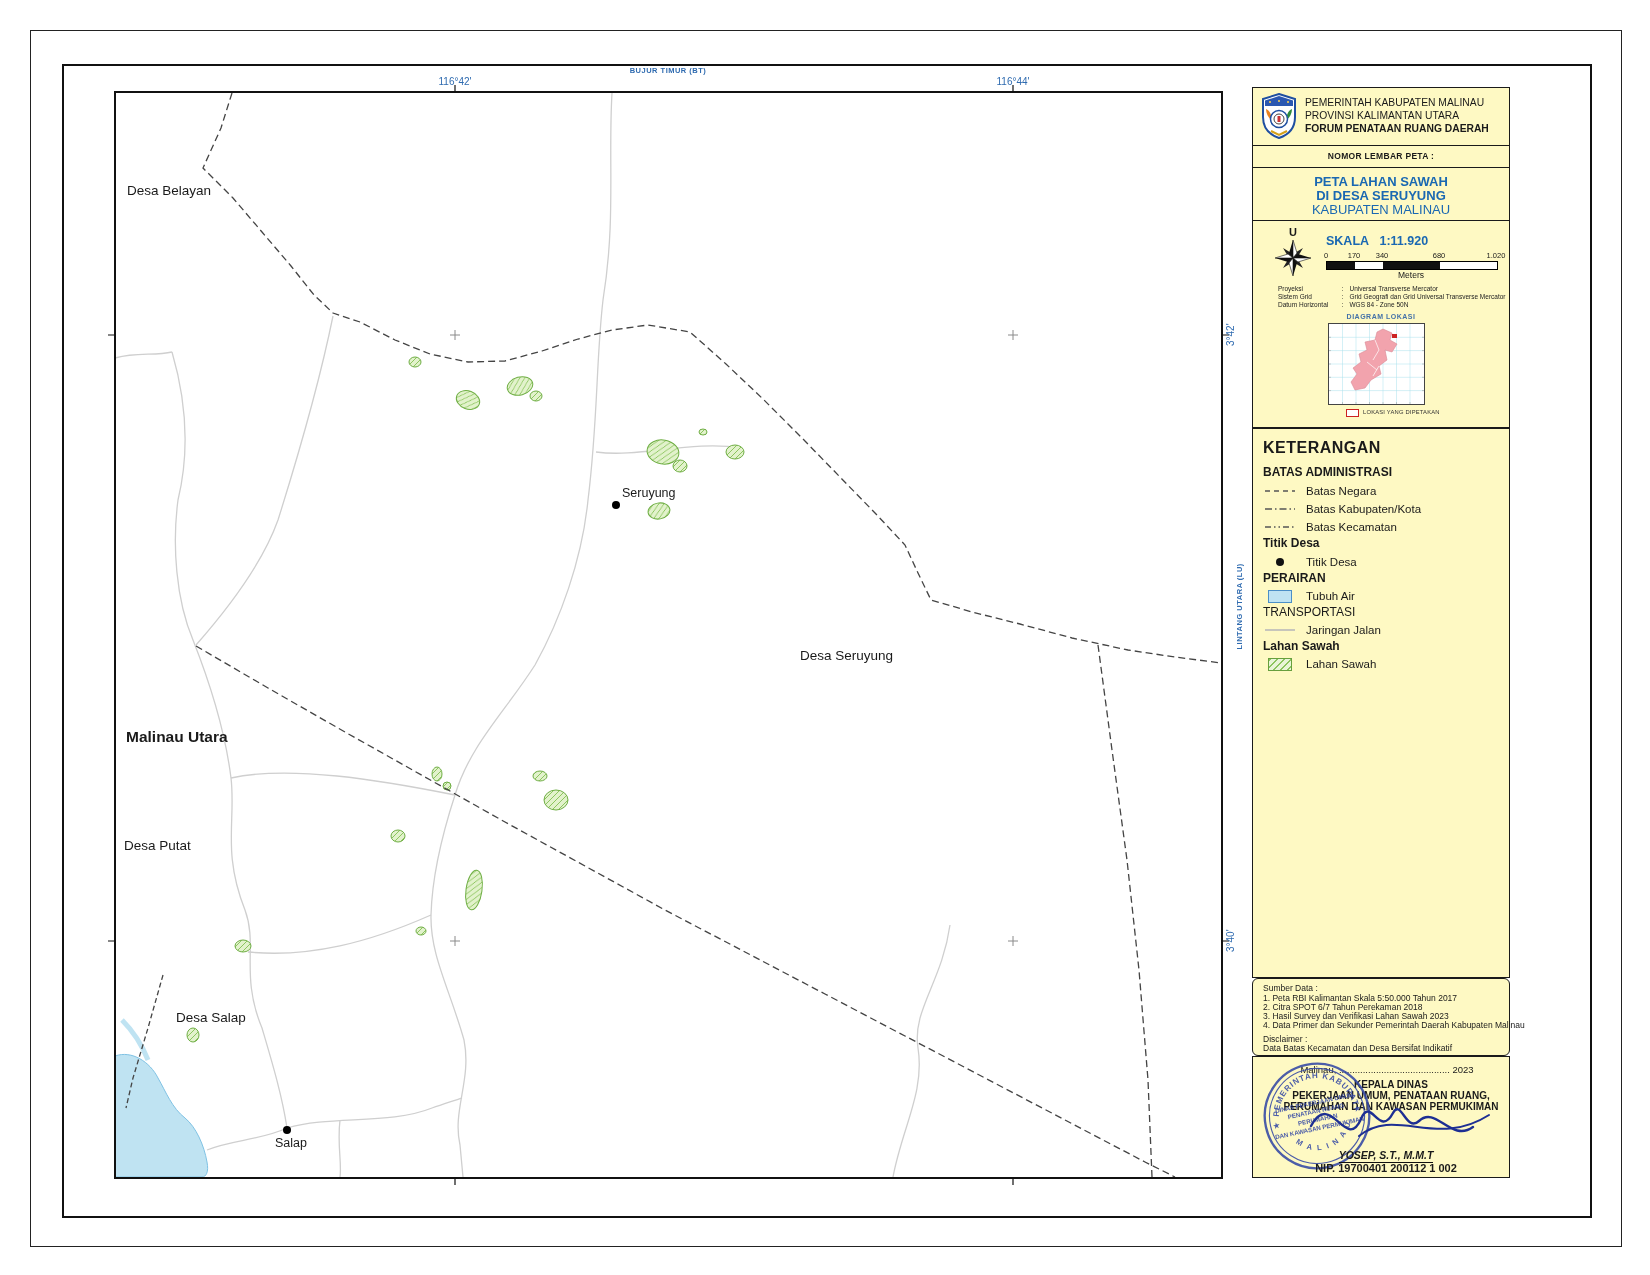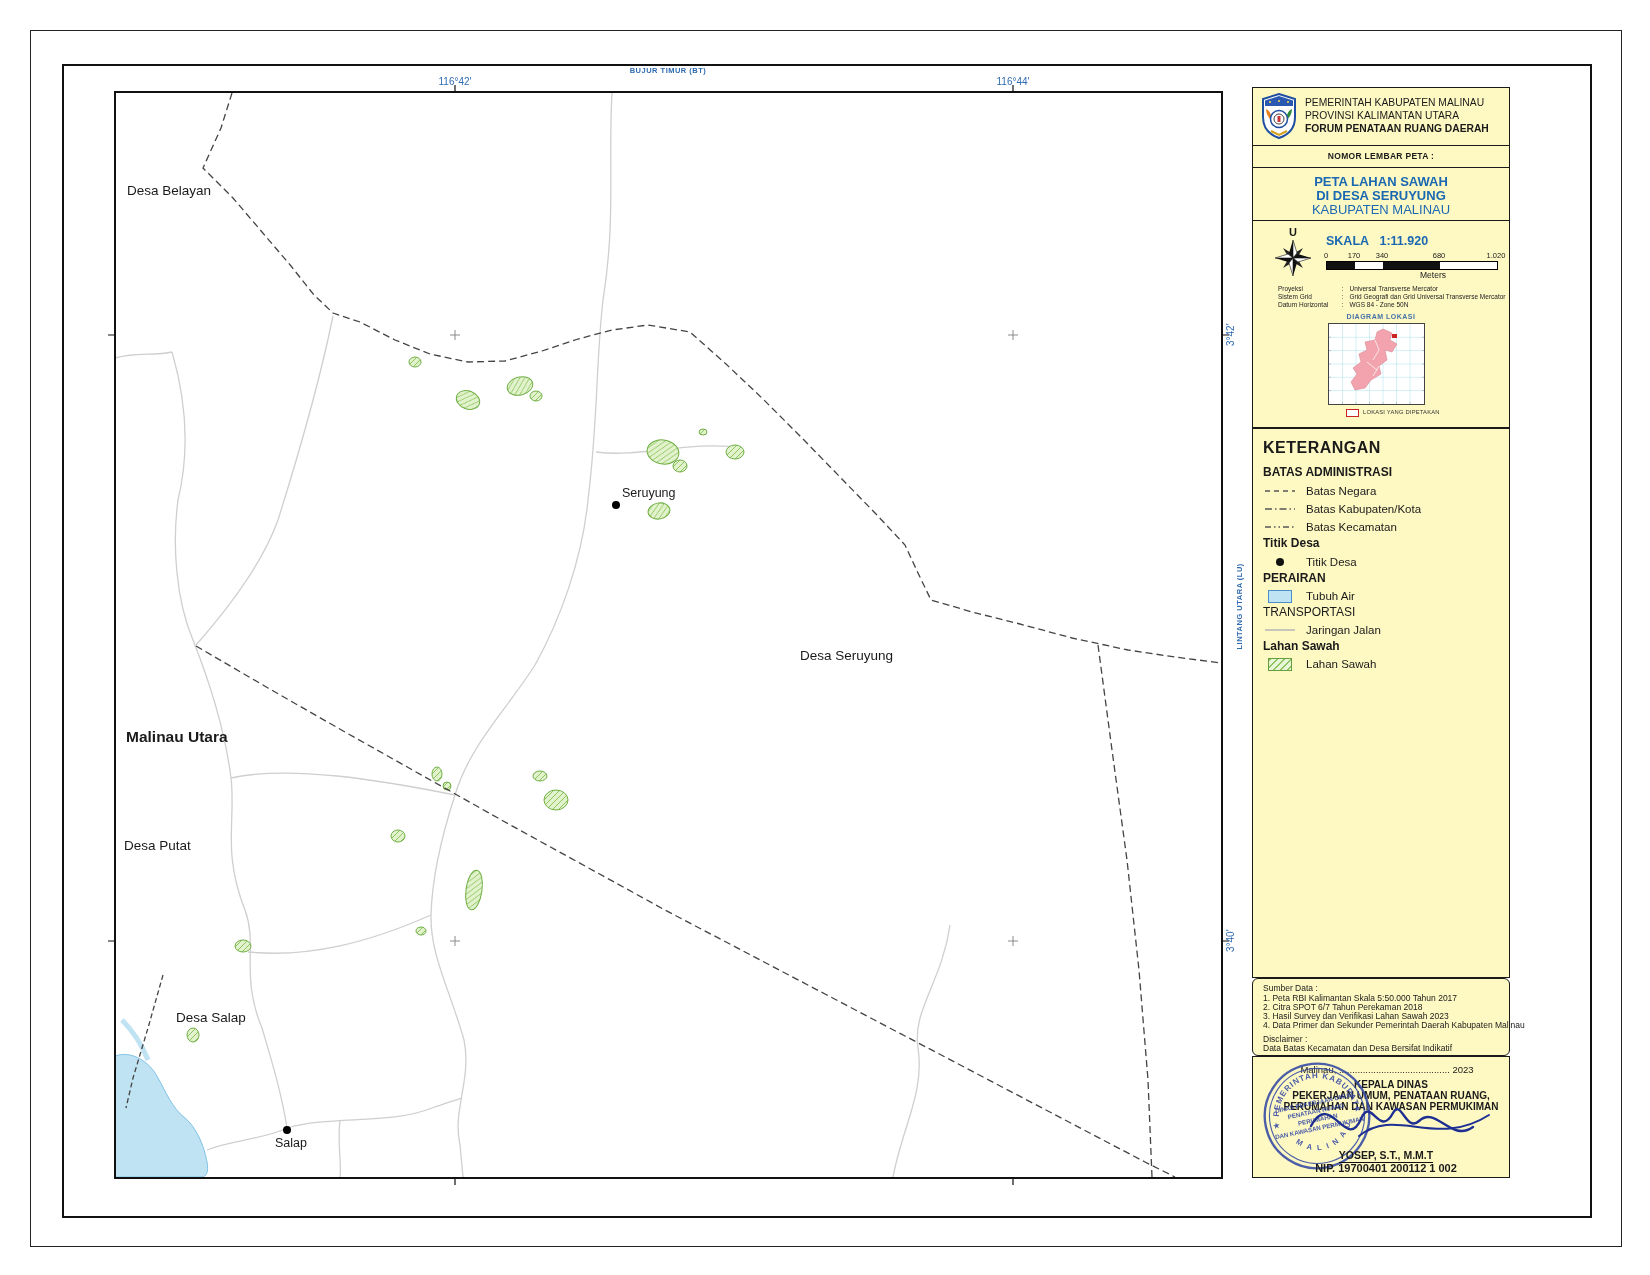--- a/index.html
+++ b/index.html
@@ -10,21 +10,21 @@
   .blue{color:#2f6bb0;}
   .vtext{transform:rotate(-90deg);text-align:center;}
   .box{position:absolute;border:1px solid #1a1a1a;background:#fef9c3;box-sizing:border-box;}
   .ctr{text-align:center;}
   .legend-row{position:absolute;display:flex;align-items:center;gap:9px;height:14px;}
   .sym{width:34px;display:flex;align-items:center;justify-content:center;flex:0 0 34px;}
   .swatch-water{width:22px;height:11px;background:#bfe3f2;border:1px solid #4b8fc7;}
   .swatch-paddy{width:22px;height:11px;border:1px solid #679f3e;
      background:repeating-linear-gradient(135deg,#8cc55e 0 1.5px,#e9f5d8 1.5px 5px);}
   .dot{width:8px;height:8px;border-radius:50%;background:#111;}
-  .name-underline{border-bottom:1.4px solid #111;padding-bottom:1px;}
+  .name-underline{border-bottom:1.4px solid #111;padding-bottom:1px;font-style:italic;}
 </style>
 </head>
 <body>
 
 <div class="abs" style="left:30px;top:30px;width:1590px;height:1215px;border:1px solid #222;"></div>
 <div class="abs" style="left:62px;top:64px;width:1526px;height:1150px;border:2px solid #111;"></div>
 
 <svg class="abs" style="left:0;top:0;" width="1650" height="1275" viewBox="0 0 1650 1275">
   <defs>
     <clipPath id="mapclip">
@@ -177,21 +177,21 @@
   <div class="t" style="left:129px;top:31px;font-size:7.5px;transform:translateX(-50%);">340</div>
   <div class="t" style="left:186px;top:31px;font-size:7.5px;transform:translateX(-50%);">680</div>
   <div class="t" style="left:243px;top:31px;font-size:7.5px;transform:translateX(-50%);">1.020</div>
 
   <div class="abs" style="left:73px;top:40px;width:170px;height:7px;border:1px solid #000;display:flex;">
     <div style="width:28px;background:#111;"></div>
     <div style="width:28px;background:#fff;"></div>
     <div style="width:57px;background:#111;"></div>
     <div style="width:57px;background:#fff;"></div>
   </div>
-  <div class="t ctr" style="left:123px;top:50px;width:70px;font-size:8.5px;text-align:right;">Meters</div>
+  <div class="t ctr" style="left:123px;top:50px;width:70px;font-size:8.5px;">Meters</div>
 
   <div class="t" style="left:25px;top:64px;font-size:6.5px;color:#222;">
     <span style="display:inline-block;width:62px;">Proyeksi</span>
     <span>:</span>
     <span style="padding-left:4px;">Universal Transverse Mercator</span>
   </div>
   <div class="t" style="left:25px;top:72px;font-size:6.5px;color:#222;">
     <span style="display:inline-block;width:62px;">Sistem Grid</span>
     <span>:</span>
     <span style="padding-left:4px;">Grid Geografi dan Grid Universal Transverse Mercator</span>

